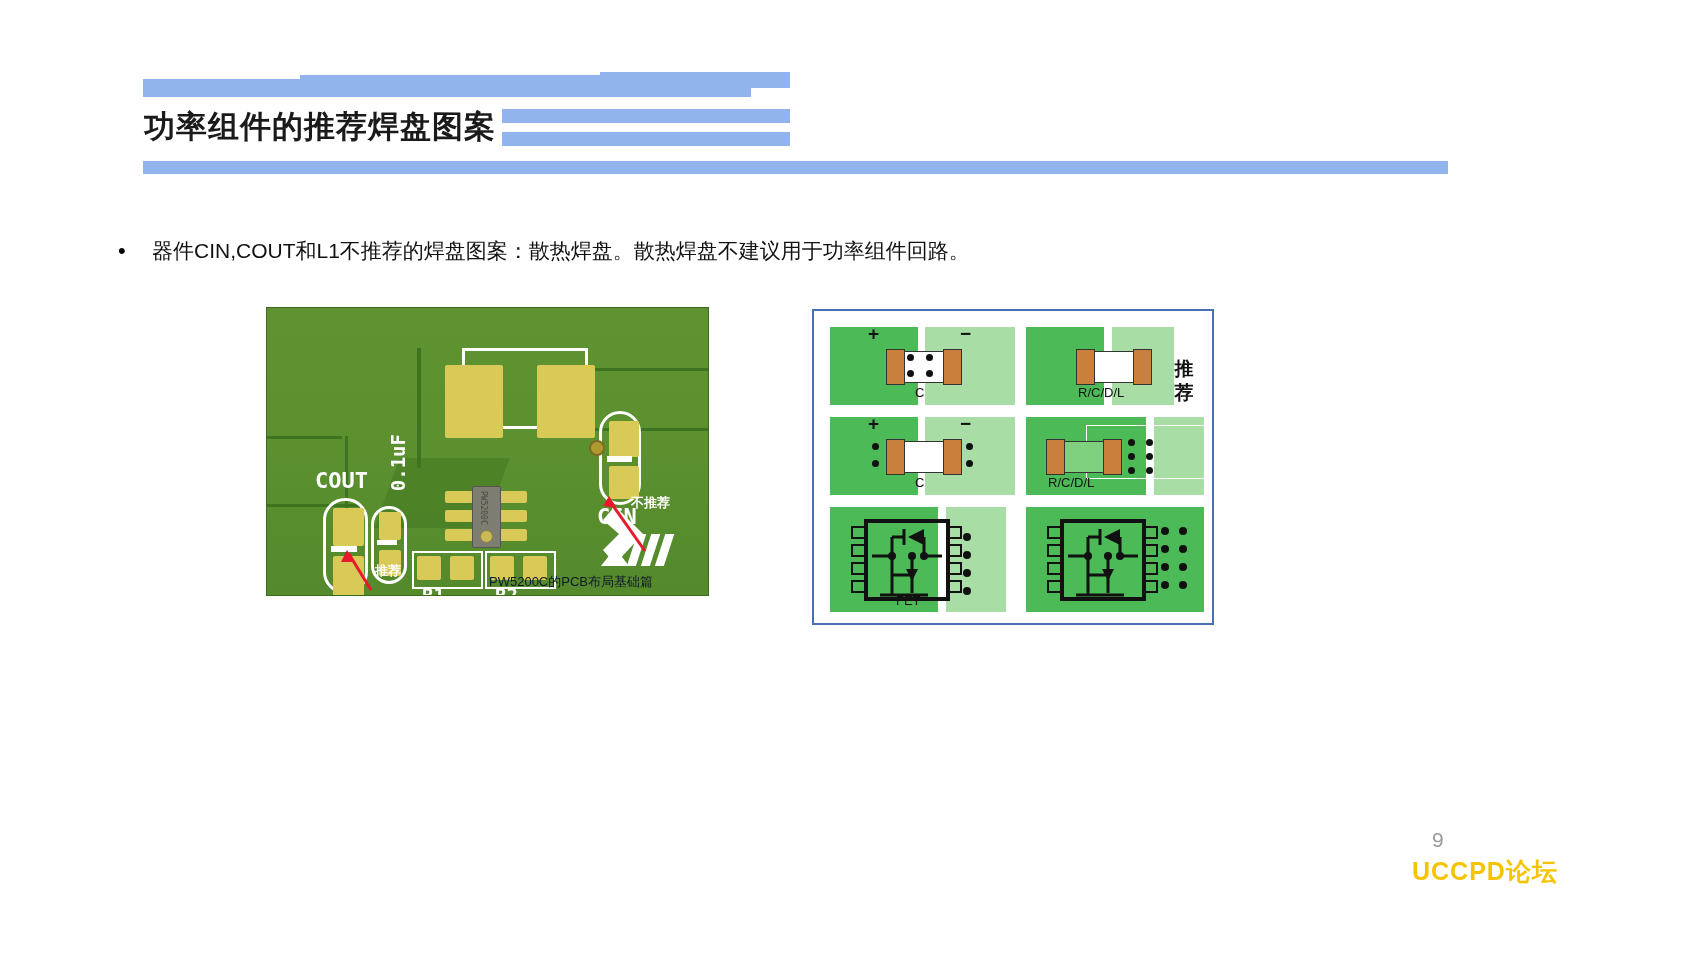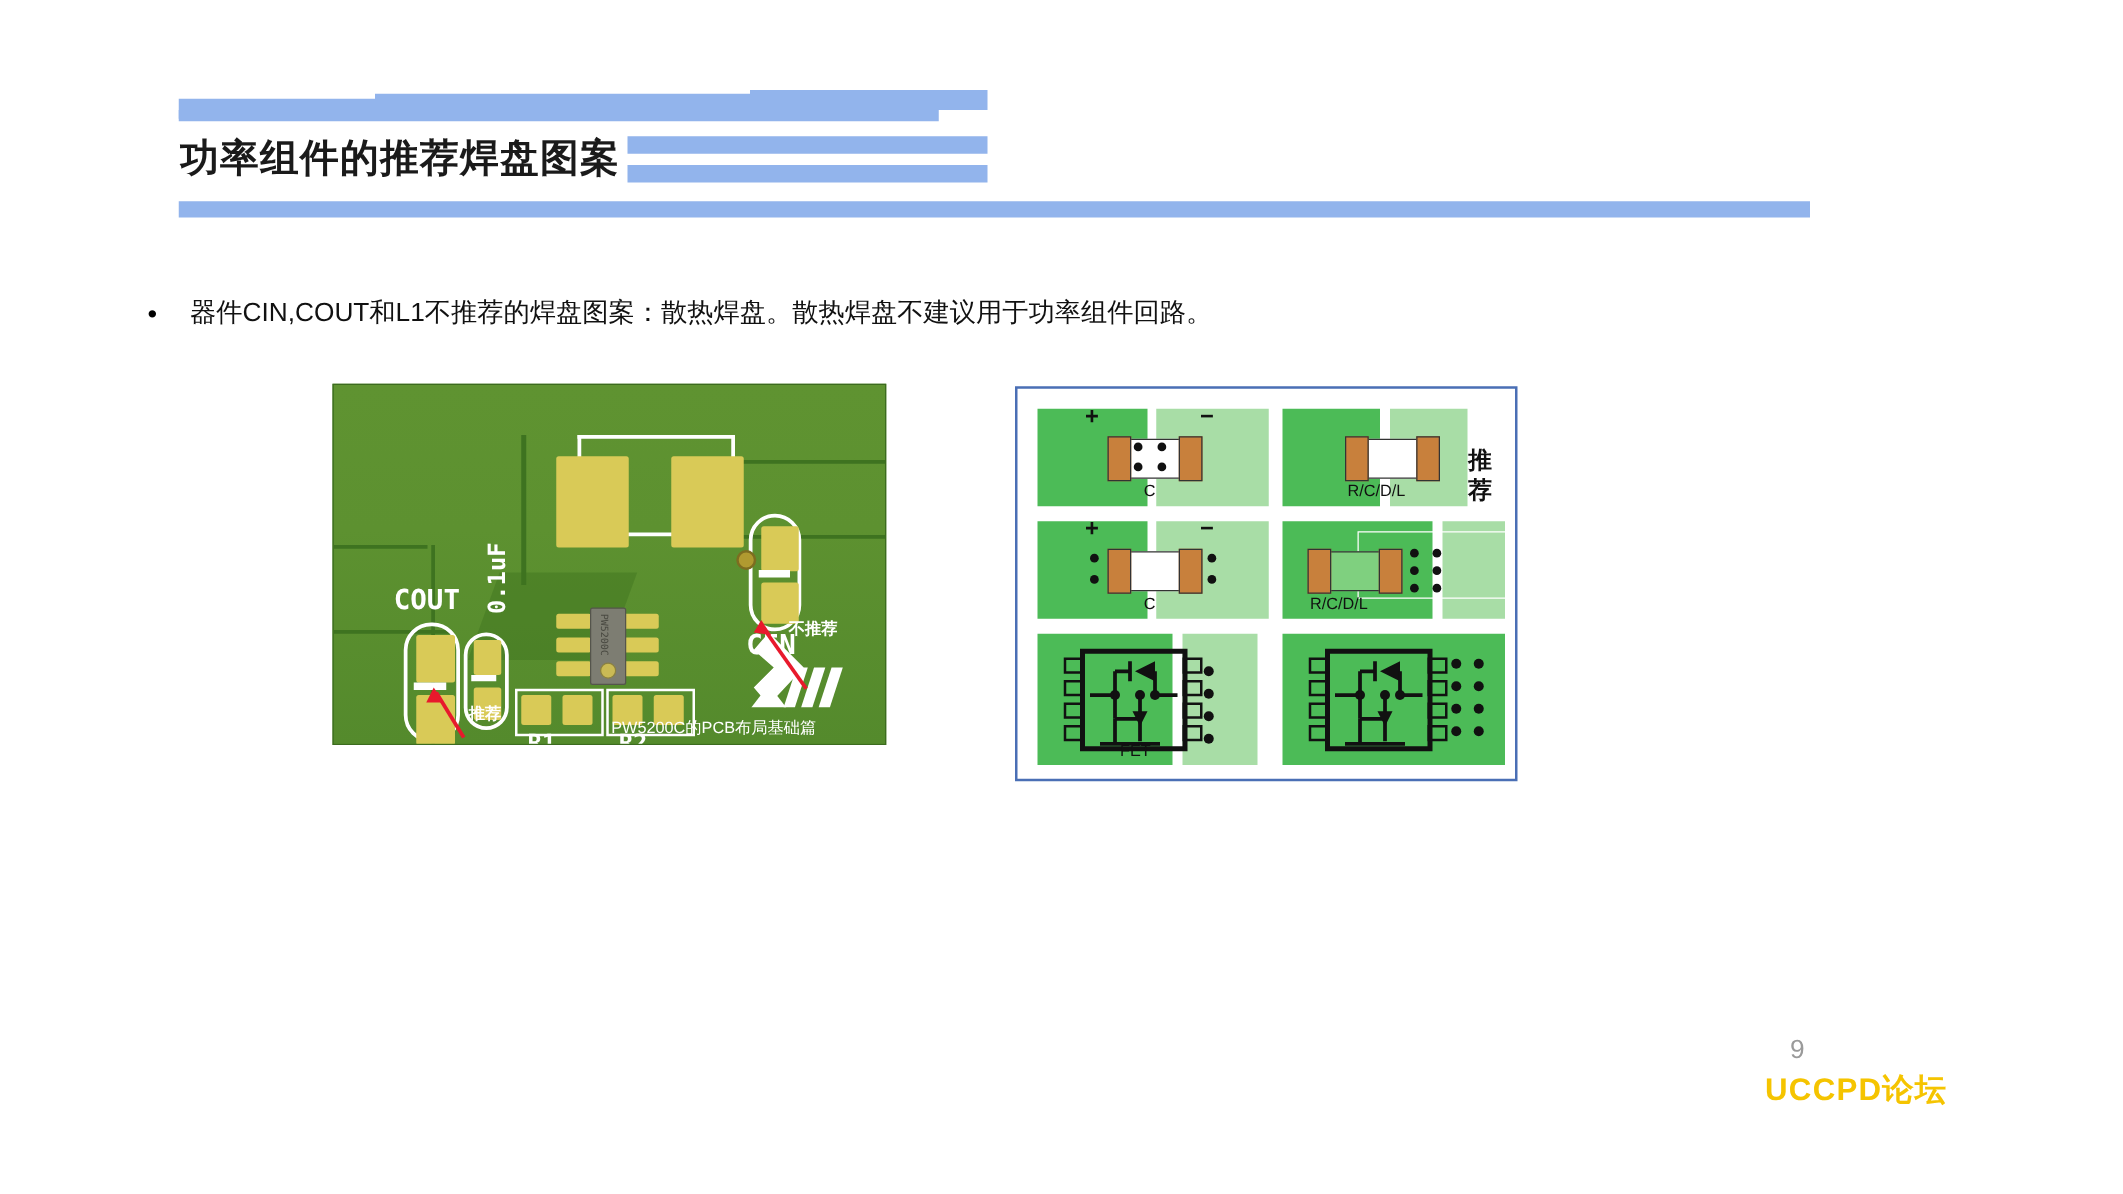--- a/index.html
+++ b/index.html
@@ -68,21 +68,21 @@
     writing-mode:vertical-rl;
     font-family:"DejaVu Sans Mono","Liberation Mono",monospace;
   }
   #ic-dot{position:absolute;left:185px;top:200px;width:14px;height:14px;border-radius:50%;background:#caba55;border:1px solid #8a8040;}
 
   .cn-note{position:absolute;color:#ffffff;font-size:13px;font-weight:bold;}
 
   #pw-logo{position:absolute;left:318px;top:196px;width:110px;height:62px;}
   #pcb-caption{
     position:absolute;left:222px;top:265px;
-    color:#ffffff;font-size:13px;white-space:nowrap;
+    color:#0f172a;font-size:13px;white-space:nowrap;
   }
 
   
   #ref-figure{
     position:absolute;left:812px;top:309px;width:398px;height:312px;
     background:#ffffff;border:2px solid #4a6fb5;
   }
   #ref-inner{position:absolute;left:6px;top:6px;width:386px;height:300px;}
 
   .cell{position:absolute;}

